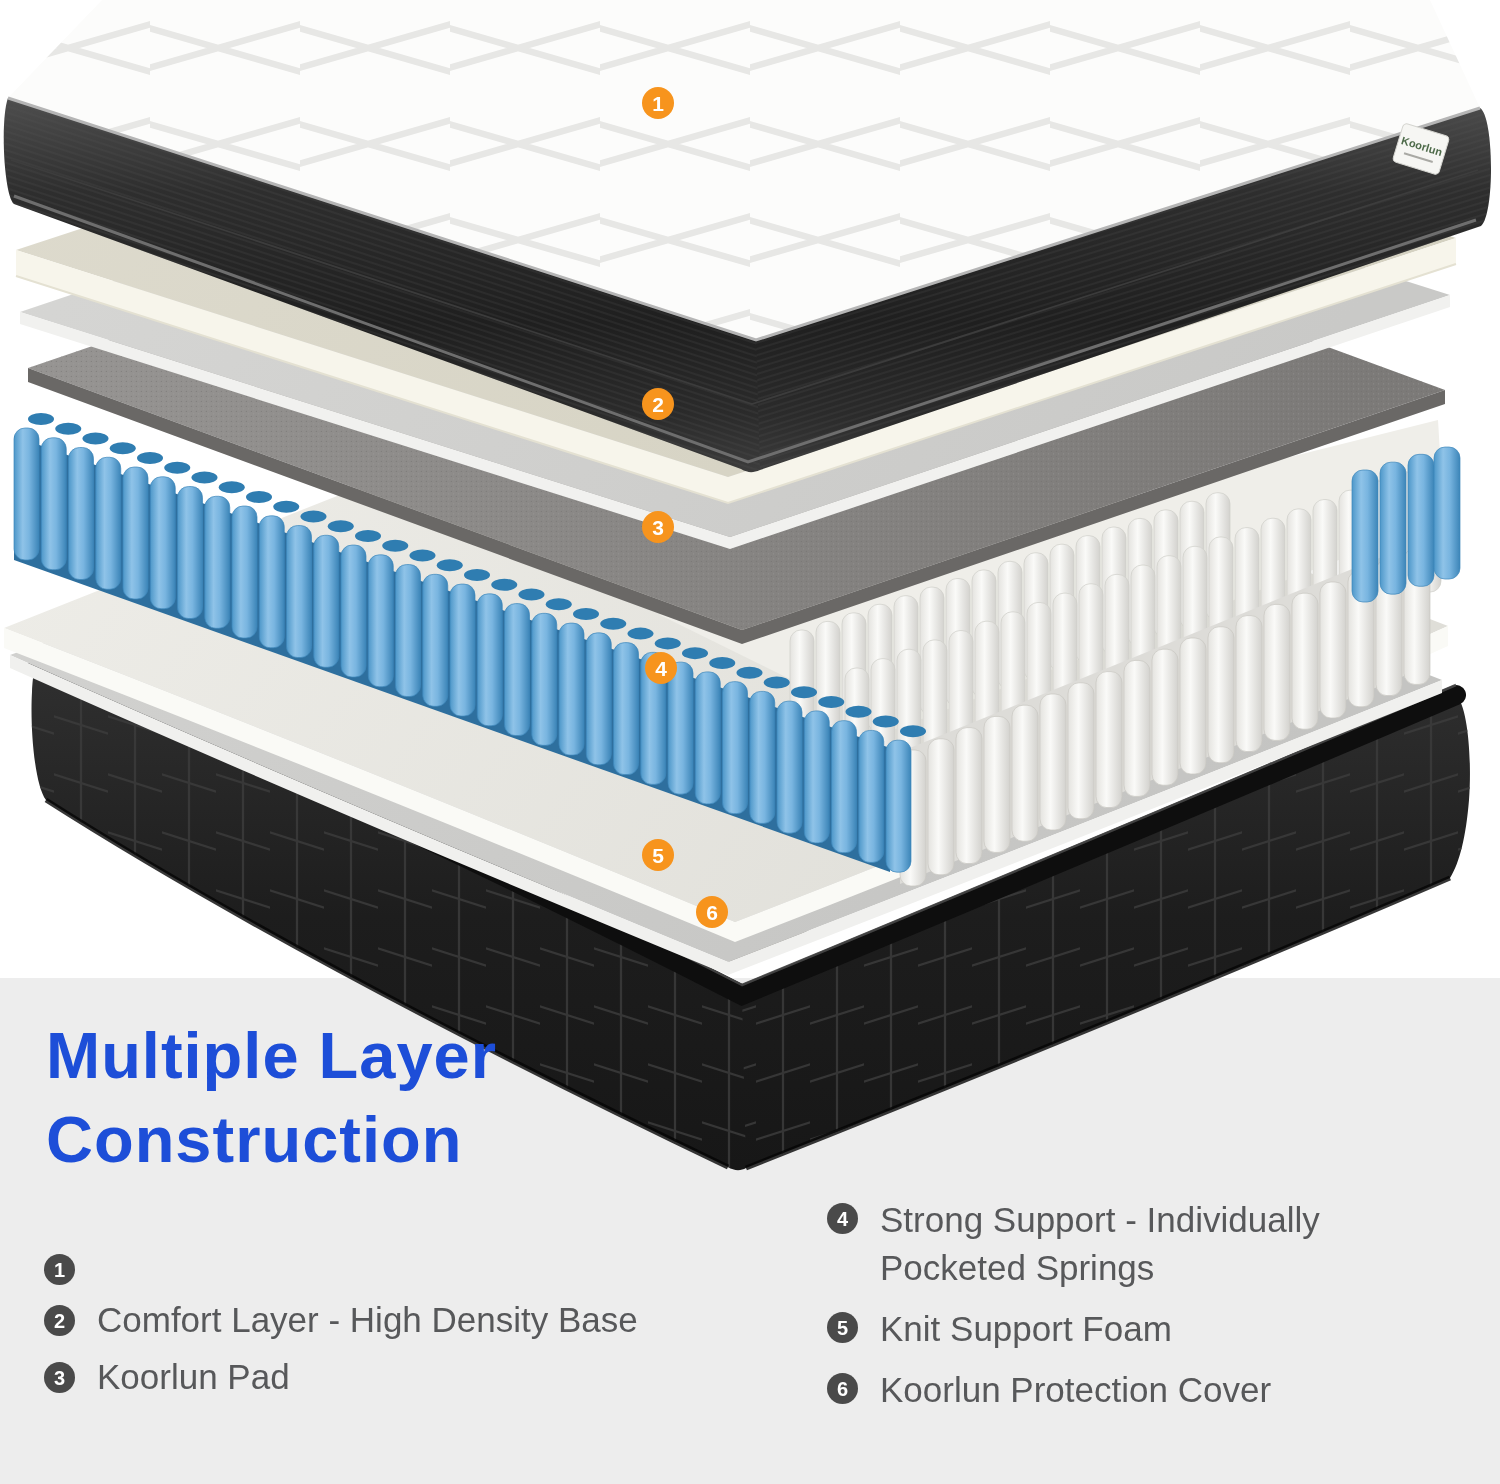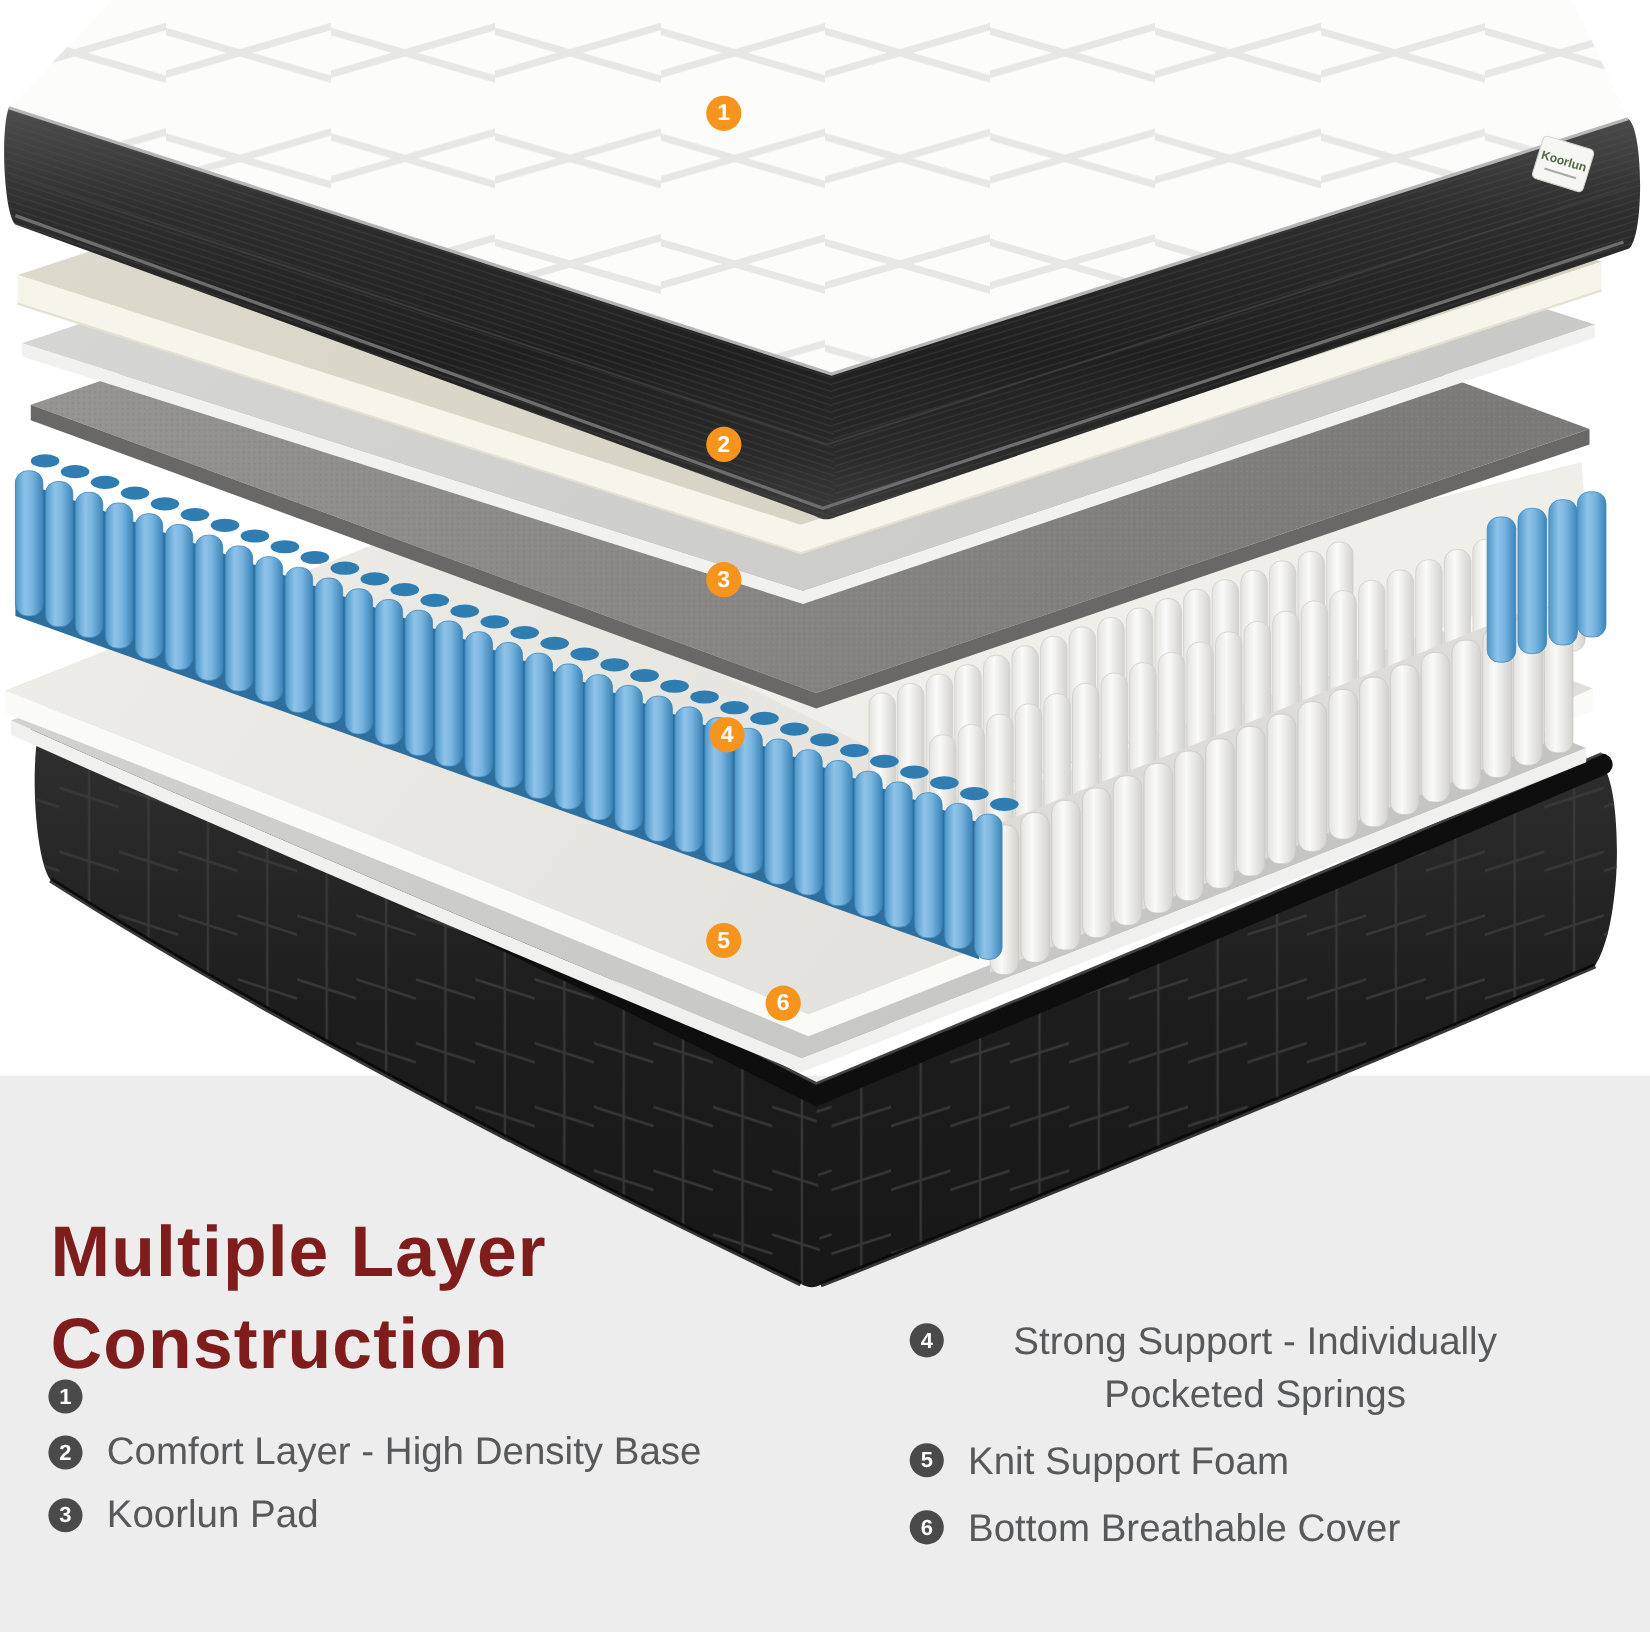--- a/index.html
+++ b/index.html
@@ -1,31 +1,31 @@
 <!DOCTYPE html>
 <html><head>
 <meta charset="utf-8">
 <style>
   html,body{margin:0;padding:0;background:#ffffff;}
   .stage{position:relative;width:1500px;height:1484px;overflow:hidden;background:#ffffff;
          font-family:"Liberation Sans","DejaVu Sans",sans-serif;}
   .bottom-panel{position:absolute;left:0;top:978px;width:1500px;height:506px;background:#EDEDED;}
   .diagram-svg{position:absolute;left:0;top:0;width:1500px;height:1484px;}
-  .page-title{position:absolute;left:46px;top:1096px;font-size:65px;font-weight:700;
-              color:#7f1d1d;line-height:84px;letter-spacing:1px;}
+  .page-title{position:absolute;left:46px;top:1014px;font-size:65px;font-weight:700;
+              color:#1d4ed8;line-height:84px;letter-spacing:1px;}
   .legend{position:absolute;list-style:none;margin:0;padding:0;color:#57585A;font-size:35px;}
   .legend.left{left:44px;top:1247px;width:720px;}
   .legend.right{left:827px;top:1196px;width:575px;}
   .legend li{display:flex;align-items:flex-start;margin-bottom:13px;}
   .legend.left li{line-height:44px;}
   .legend.right li{line-height:48px;}
   .legend .num{flex:0 0 31px;width:31px;height:31px;border-radius:50%;background:#4A4A4A;
                color:#ffffff;font-size:20px;font-weight:700;display:flex;align-items:center;
                justify-content:center;margin-right:22px;margin-top:7px;}
-  .legend .lbl{display:block;text-align:center;}
+  .legend .lbl{display:block;}
 </style>
 </head>
 <body>
 
 <div class="stage">
 
   <div class="bottom-panel"></div>
 
   <svg class="diagram-svg" viewBox="0 0 1500 1484" xmlns="http://www.w3.org/2000/svg">
     <defs>
@@ -364,17 +364,17 @@
       <li>
         <span class="num">4</span>
         <span class="lbl">Strong Support - Individually Pocketed Springs</span>
       </li>
       <li>
         <span class="num">5</span>
         <span class="lbl">Knit Support Foam</span>
       </li>
       <li>
         <span class="num">6</span>
-        <span class="lbl">Bottom Breathable Cover</span>
+        <span class="lbl">Koorlun Protection Cover</span>
       </li>
     </ul>
 
 </div>
 
 </body></html>

